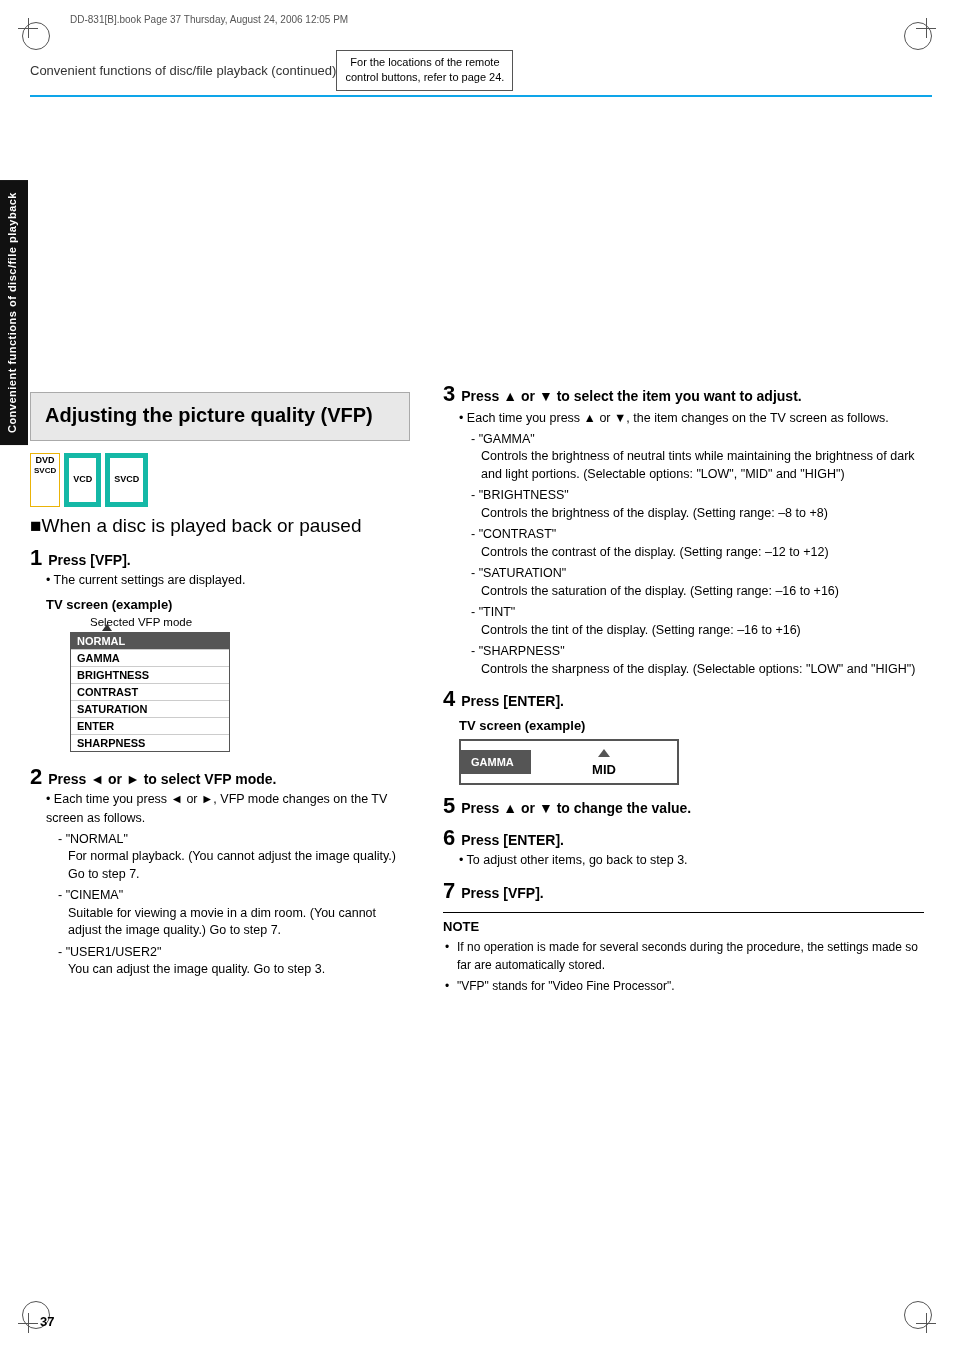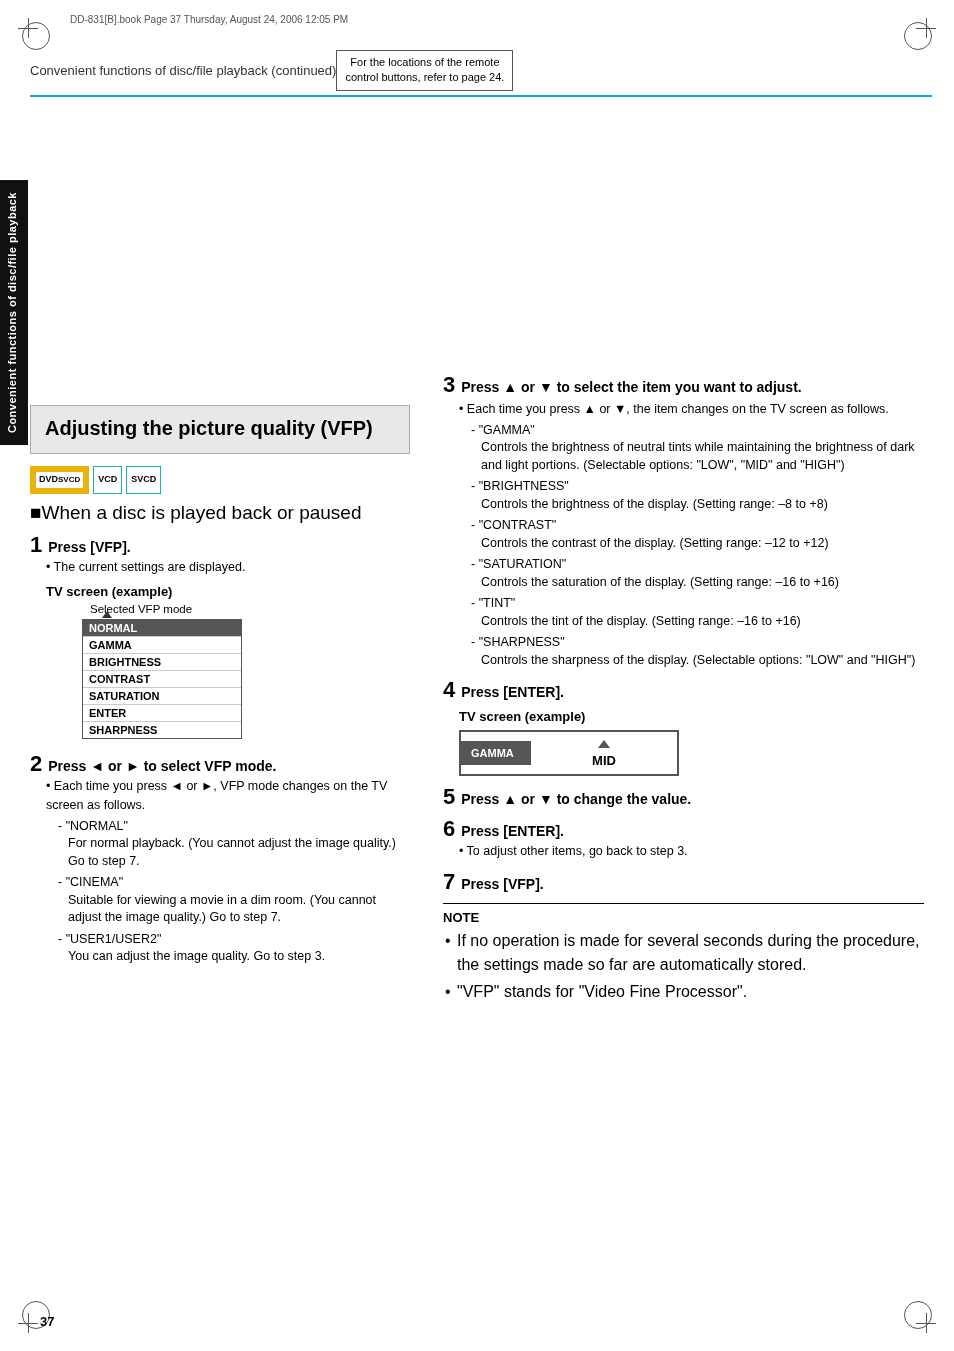--- a/index.html
+++ b/index.html
@@ -134,35 +134,35 @@
       line-height: 1.25;
     }
 
     
     .format-badges {
       display: flex;
       gap: 4px;
       margin-bottom: 8px;
     }
     .badge {
-      border: 1px solid #14b8a6;
+      border: 5px solid #14b8a6;
       font-size: 10px;
       font-weight: bold;
-      padding: 7px 4px;
+      padding: 16px 4px;
       text-align: center;
       line-height: 1.3;
     }
     .badge-vcd { font-size: 9px; }
     .badge-svcd { font-size: 9px; }
 
     .dvd-badge-wrap {
       display: flex;
-      flex-direction: row;
+      flex-direction: column;
       align-items: center;
-      border: 6px solid #eab308;
+      border: 1px solid #eab308;
       padding: 1px 3px;
       font-size: 8px;
       font-weight: bold;
       line-height: 1.2;
     }
     .dvd-badge-wrap .top-text { font-size: 9px; font-weight: bold; }
 
     .condition-text {
       font-size: 19px;
       margin-bottom: 10px;
@@ -200,21 +200,21 @@
       line-height: 1.4;
     }
 
     
     .tv-example-label {
       font-size: 13px;
       font-weight: bold;
       margin: 8px 0 4px 16px;
     }
     .vfp-screen {
-      margin-left: 52px;
+      margin-left: 40px;
       width: 160px;
       border: 1px solid #555;
     }
     .vfp-row {
       padding: 2px 6px;
       font-size: 11px;
       font-weight: bold;
       border-bottom: 1px solid #ccc;
     }
     .vfp-row:last-child { border-bottom: none; }
@@ -268,21 +268,21 @@
       font-weight: bold;
       margin-bottom: 4px;
     }
     .note-list {
       list-style: none;
       padding: 0;
     }
     .note-list li {
       padding-left: 14px;
       position: relative;
-      font-size: 16px;
+      font-size: 12px;
       line-height: 1.5;
       margin-bottom: 3px;
     }
     .note-list li::before {
       content: '•';
       position: absolute;
       left: 2px;
     }
 
     .selected-vfp-label {

